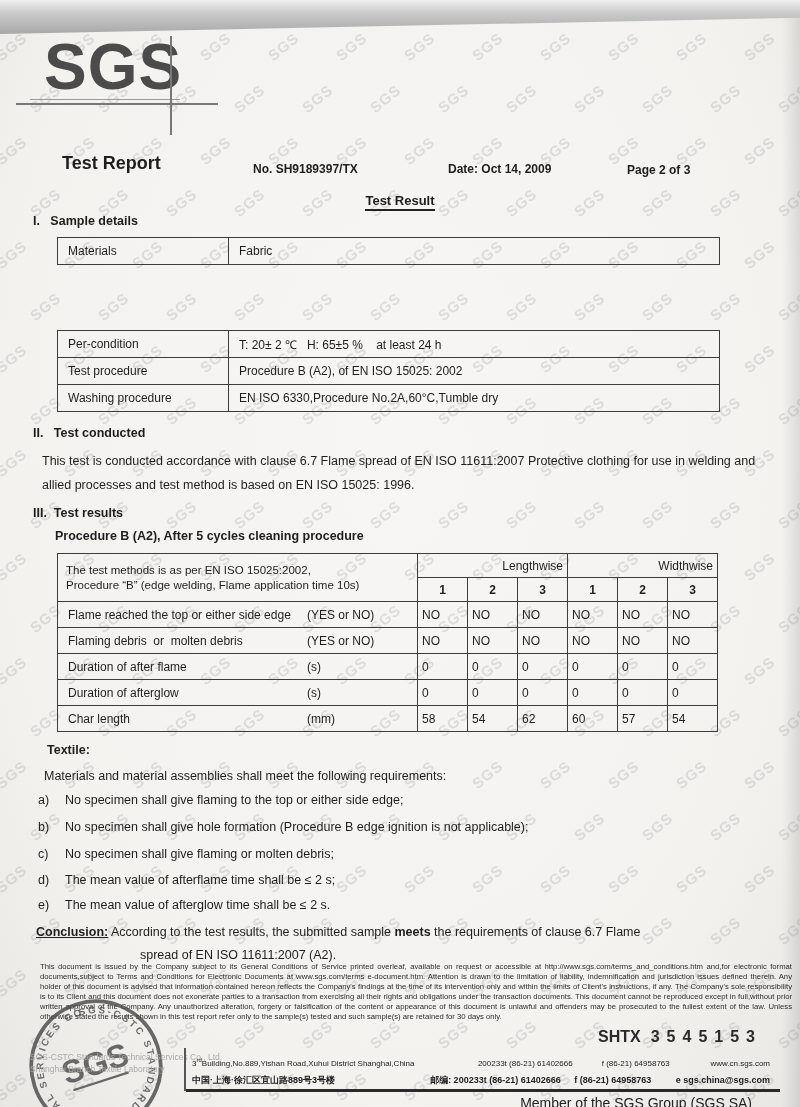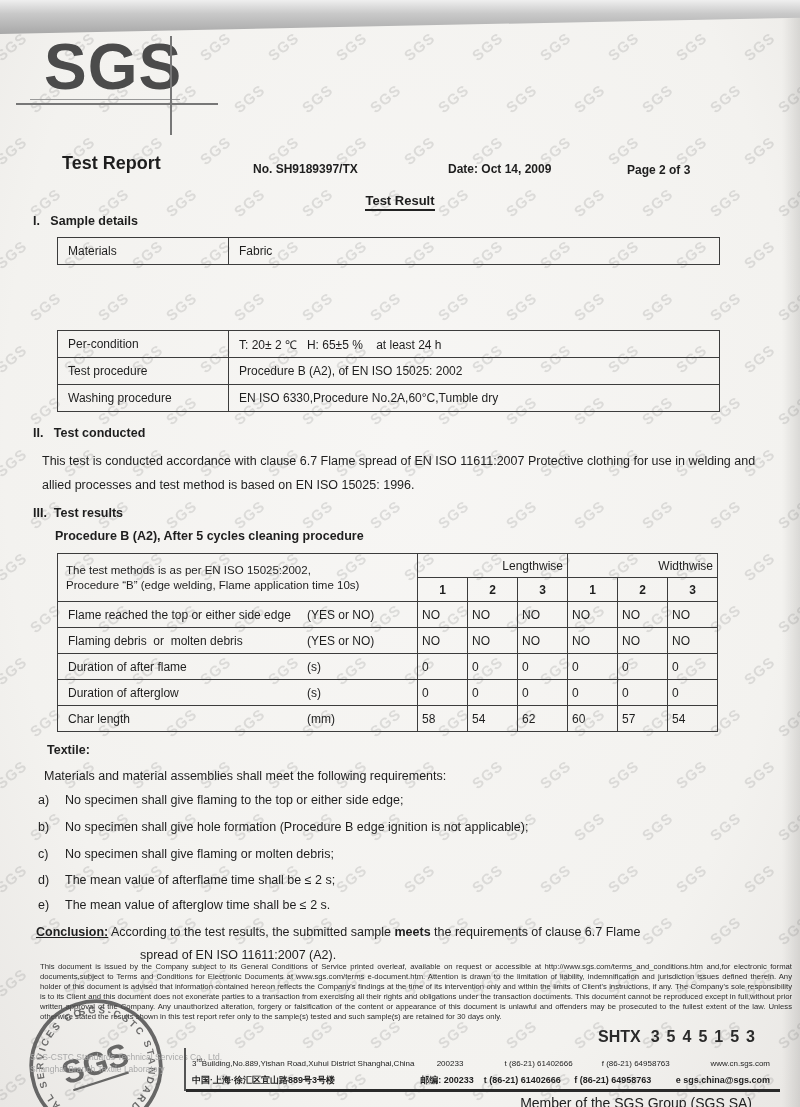--- a/index.html
+++ b/index.html
@@ -82,21 +82,21 @@
     font-family:"Liberation Sans",sans-serif;
   }
 
   
   .f-company{left:30px;top:1051px;font-size:8.5px;color:#a9a9a9;line-height:12px;}
   .f-divider{left:184px;top:1048px;width:1.5px;height:43px;background:#555;}
   .f-rows{left:192px;top:1052px;width:588px;}
   .f-row{display:flex;align-items:baseline;font-size:8px;color:#222;line-height:16px;white-space:nowrap;}
   .f-row.cn{font-size:9px;font-weight:bold;}
   .f-addr{width:252px;overflow:visible;}
-  .f-post{width:70px;overflow:visible;}
+  .f-post{width:70px;overflow:visible;text-align:right;}
   .f-tel{width:100px;}
   .f-fax{width:112px;}
   .f-web{flex:1;text-align:right;padding-right:10px;}
   .serial{right:38px;top:1028px;font-size:16px;font-weight:bold;color:#2a2a2a;}
   .serial .digits{letter-spacing:7px;margin-left:10px;}
   .f-rule{left:186px;top:1089px;width:594px;height:2.5px;background:#2a2a2a;}
   .member{right:48px;top:1095px;font-size:14px;color:#222;margin-left:28px;}
 
   
   .stamp{position:absolute;left:26px;top:996px;width:140px;height:140px;opacity:.82;transform:rotate(-18deg);}

